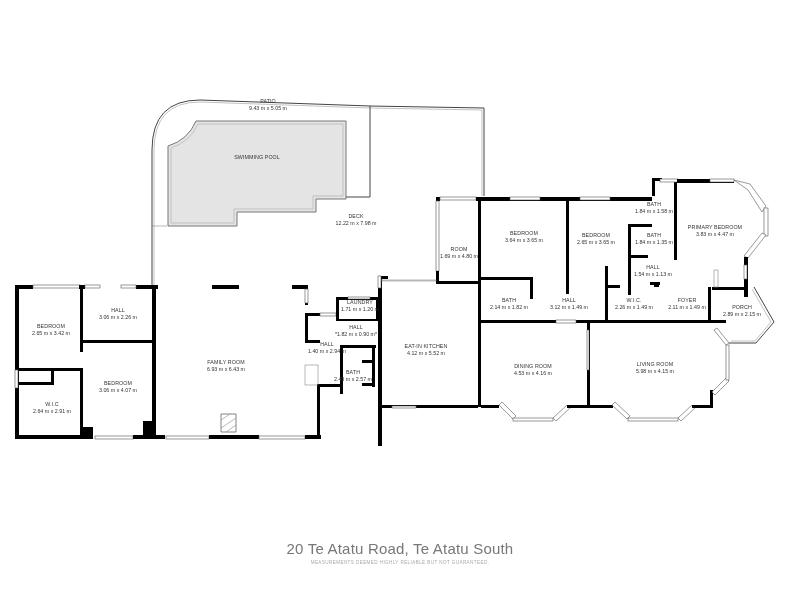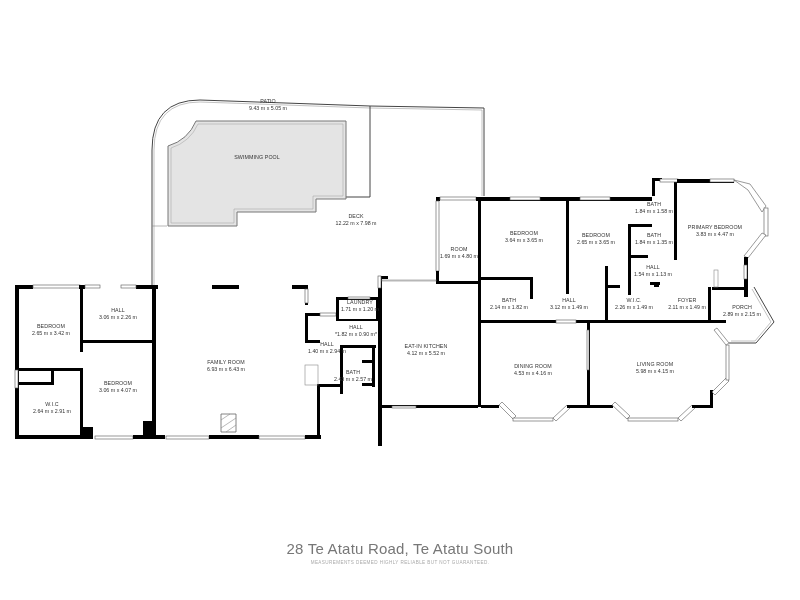--- a/index.html
+++ b/index.html
@@ -259,14 +259,14 @@
     <div class="room-label" style="left: 118px; top: 380px;">
       <div class="nm">BEDROOM</div>
       <div>3.06 m x 4.07 m</div>
     </div>
     <div class="room-label" style="left: 52px; top: 401px;">
       <div class="nm">W.I.C</div>
       <div>2.64 m x 2.91 m</div>
     </div>
   </div>
 
-<div class="title">28 Te Atatu Road, Te Atatu South</div>
+<div class="title">20 Te Atatu Road, Te Atatu South</div>
 <div class="disclaimer">MEASUREMENTS DEEMED HIGHLY RELIABLE BUT NOT GUARANTEED.</div>
 
 </body></html>

